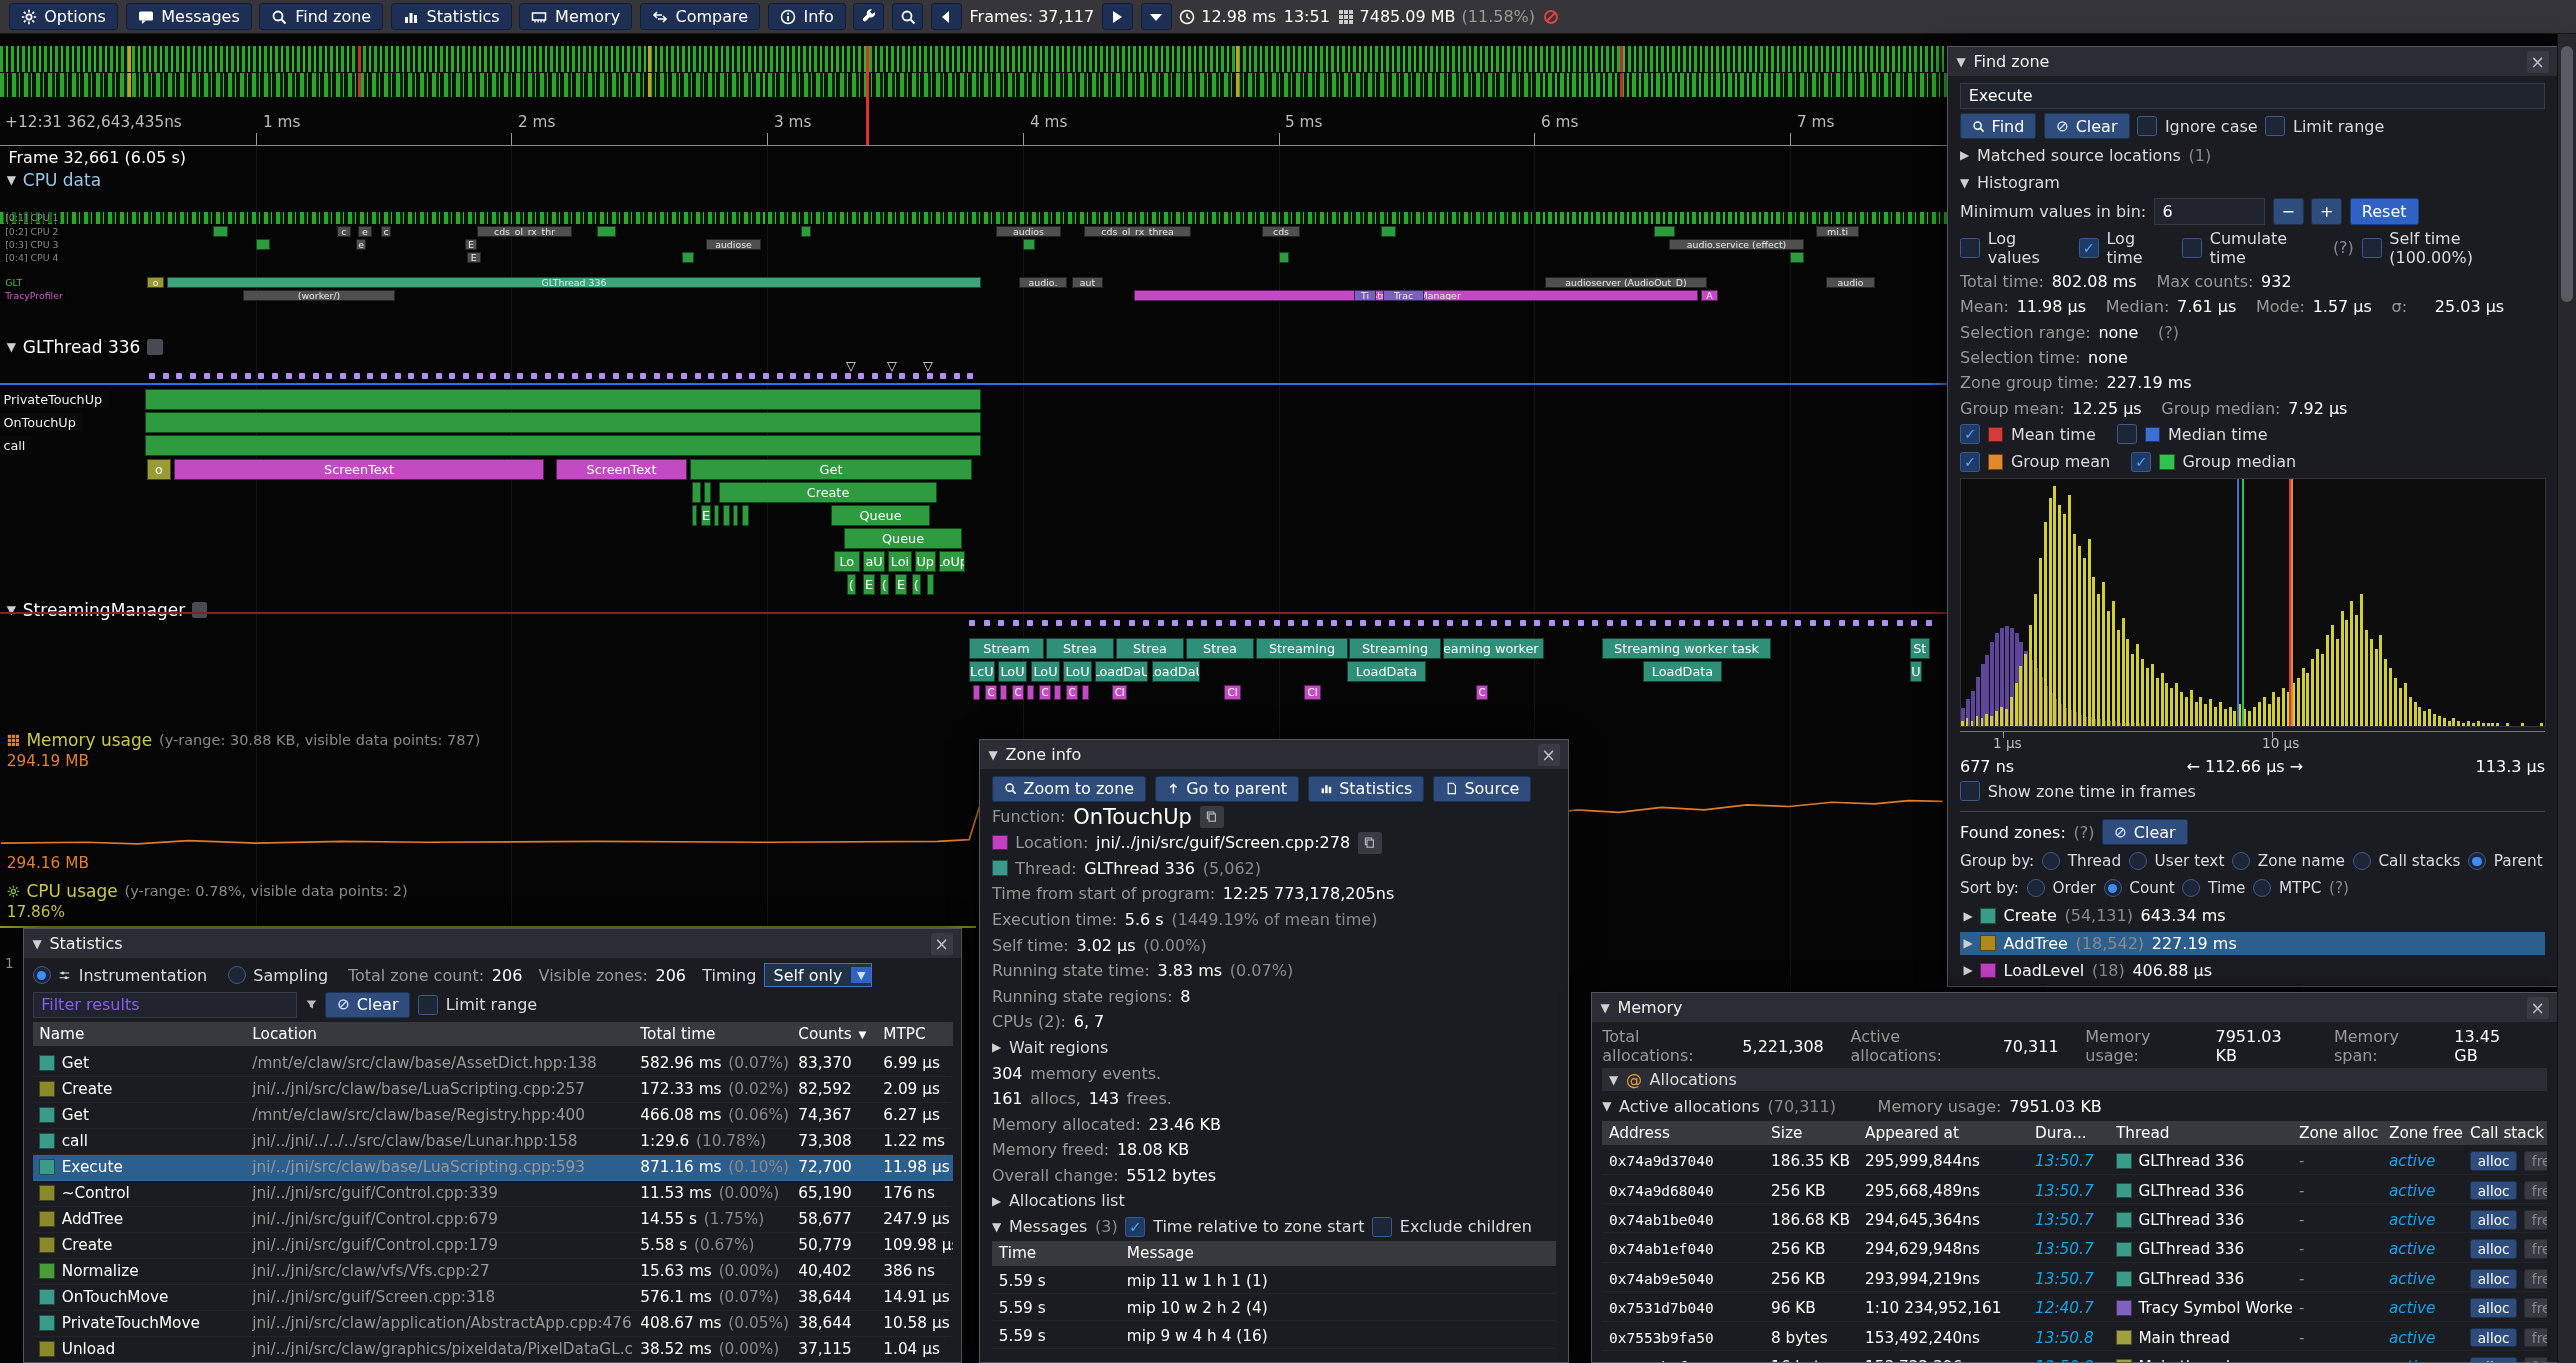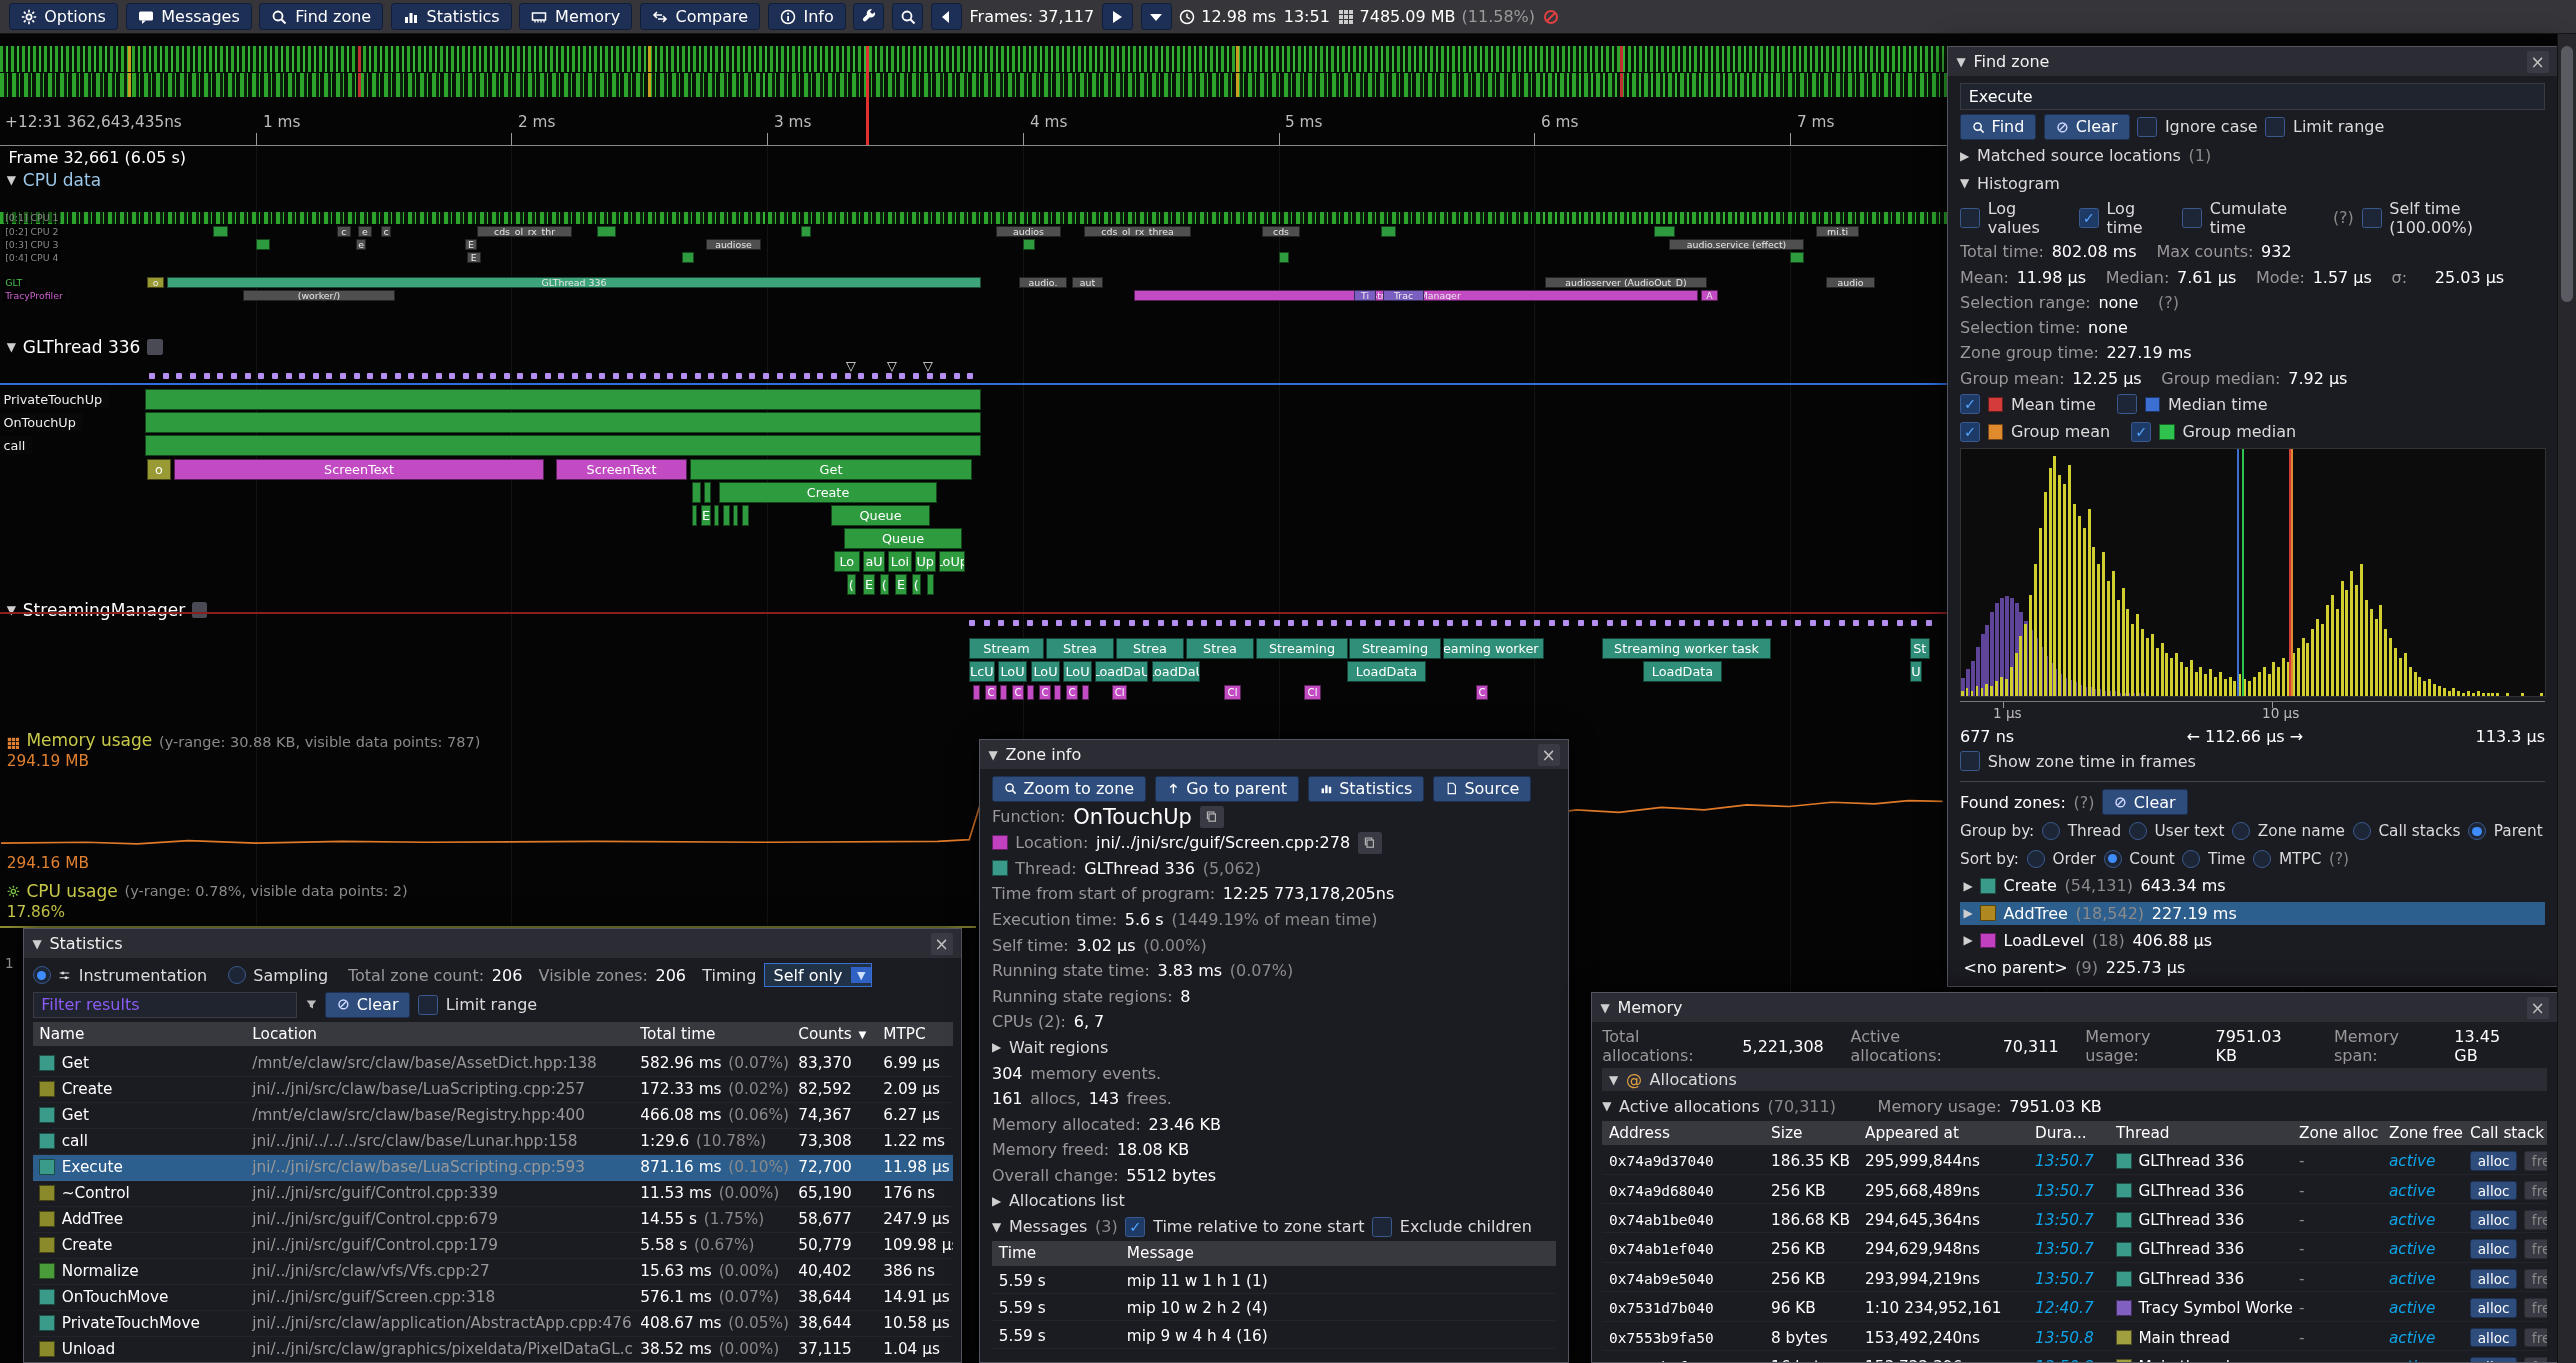--- a/index.html
+++ b/index.html
@@ -546,21 +546,21 @@
         <div class="zseg" style="left: 1027px; width: 6.8px; background: rgb(194, 74, 194); height: 15.3px; font-size: 10.2px;"></div>
         <div class="zseg" style="left: 1039px; width: 12px; background: rgb(194, 74, 194); height: 15.3px; font-size: 10.2px;">C</div>
         <div class="zseg" style="left: 1054px; width: 6.8px; background: rgb(194, 74, 194); height: 15.3px; font-size: 10.2px;"></div>
         <div class="zseg" style="left: 1066px; width: 12px; background: rgb(194, 74, 194); height: 15.3px; font-size: 10.2px;">C</div>
         <div class="zseg" style="left: 1082px; width: 6.8px; background: rgb(194, 74, 194); height: 15.3px; font-size: 10.2px;"></div>
         <div class="zseg" style="left: 1112px; width: 15.3px; background: rgb(194, 74, 194); height: 15.3px; font-size: 10.2px;">Cl</div>
         <div class="zseg" style="left: 1224px; width: 17px; background: rgb(194, 74, 194); height: 15.3px; font-size: 10.2px;">Cl</div>
         <div class="zseg" style="left: 1304px; width: 17px; background: rgb(194, 74, 194); height: 15.3px; font-size: 10.2px;">Cl</div>
         <div class="zseg" style="left: 1476px; width: 12px; background: rgb(194, 74, 194); height: 15.3px; font-size: 10.2px;">C</div>
       </div>
-      <div class="sechdr" style="left: 6.8px; top: 696px; align-items: flex-end;">
+      <div class="sechdr" style="left: 6.8px; top: 696px;">
         <span class="icon sm">
           <svg viewBox="0 0 16 16">
             <g fill="#e08030">
               <rect x="1" y="1" width="4" height="4"></rect>
               <rect x="6" y="1" width="4" height="4"></rect>
               <rect x="11" y="1" width="4" height="4"></rect>
               <rect x="1" y="6" width="4" height="4"></rect>
               <rect x="6" y="6" width="4" height="4"></rect>
               <rect x="11" y="6" width="4" height="4"></rect>
               <rect x="1" y="11" width="4" height="4"></rect>
@@ -1002,20 +1002,29 @@
           <span>Limit range</span>
         </div>
         <div class="r">
           <span class="tri">▶</span>
           <span>Matched source locations</span>
           <span class="dim">(1)</span>
         </div>
         <div class="r">
           <span class="tri">▼</span>
           <span>Histogram</span>
+        </div>
+        <div class="r">
+          <span>Minimum values in bin:</span>
+          <div class="input" style="width: 94px;">
+            <span class="val">6</span>
+          </div>
+          <span class="btn sq">−</span>
+          <span class="btn sq">+</span>
+          <span class="btn primary">Reset</span>
         </div>
         <div class="r">
           <span class="chk"></span>
           <span>Log values</span>
           <span class="chk on">✓</span>
           <span>Log time</span>
           <span class="chk"></span>
           <span>Cumulate time</span>
           <span class="dim">(?)</span>
           <span class="chk"></span>

